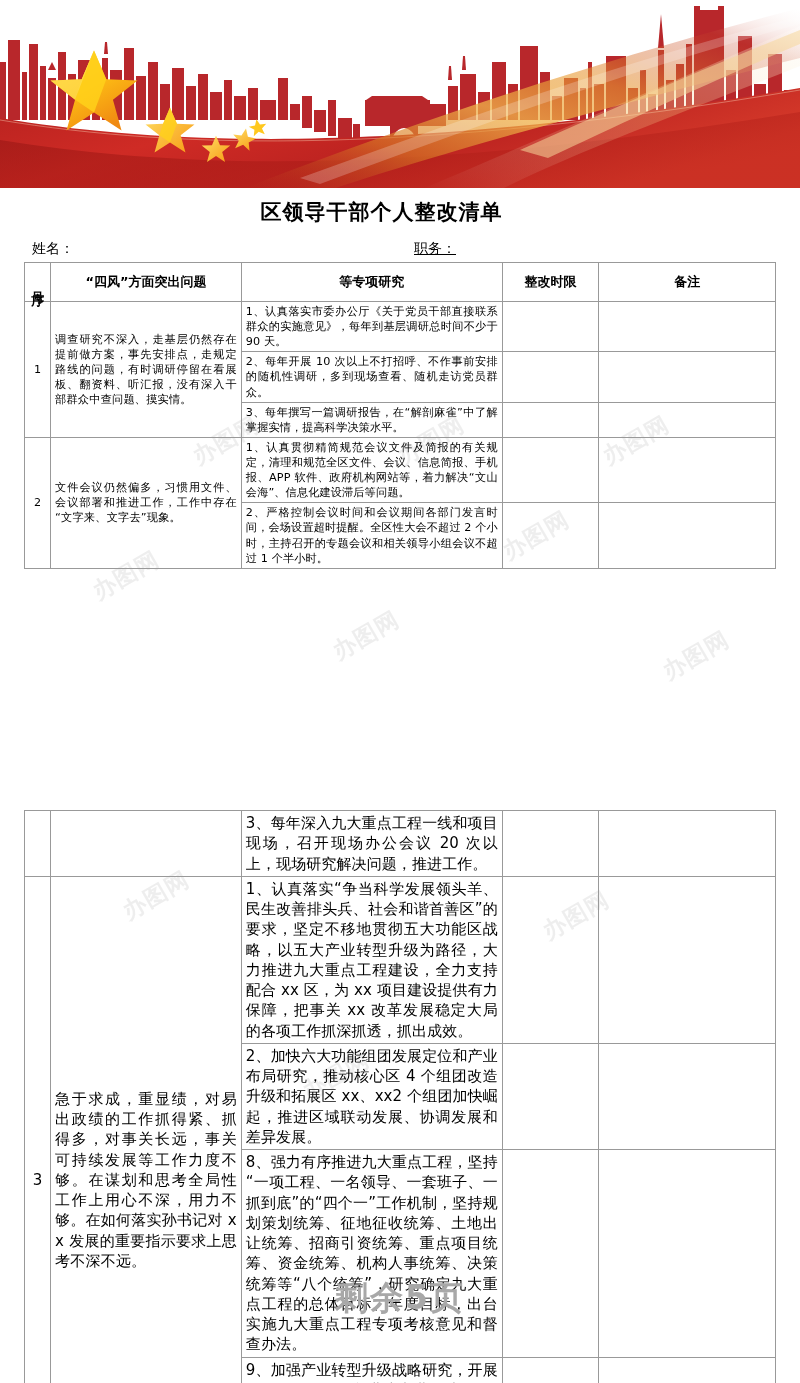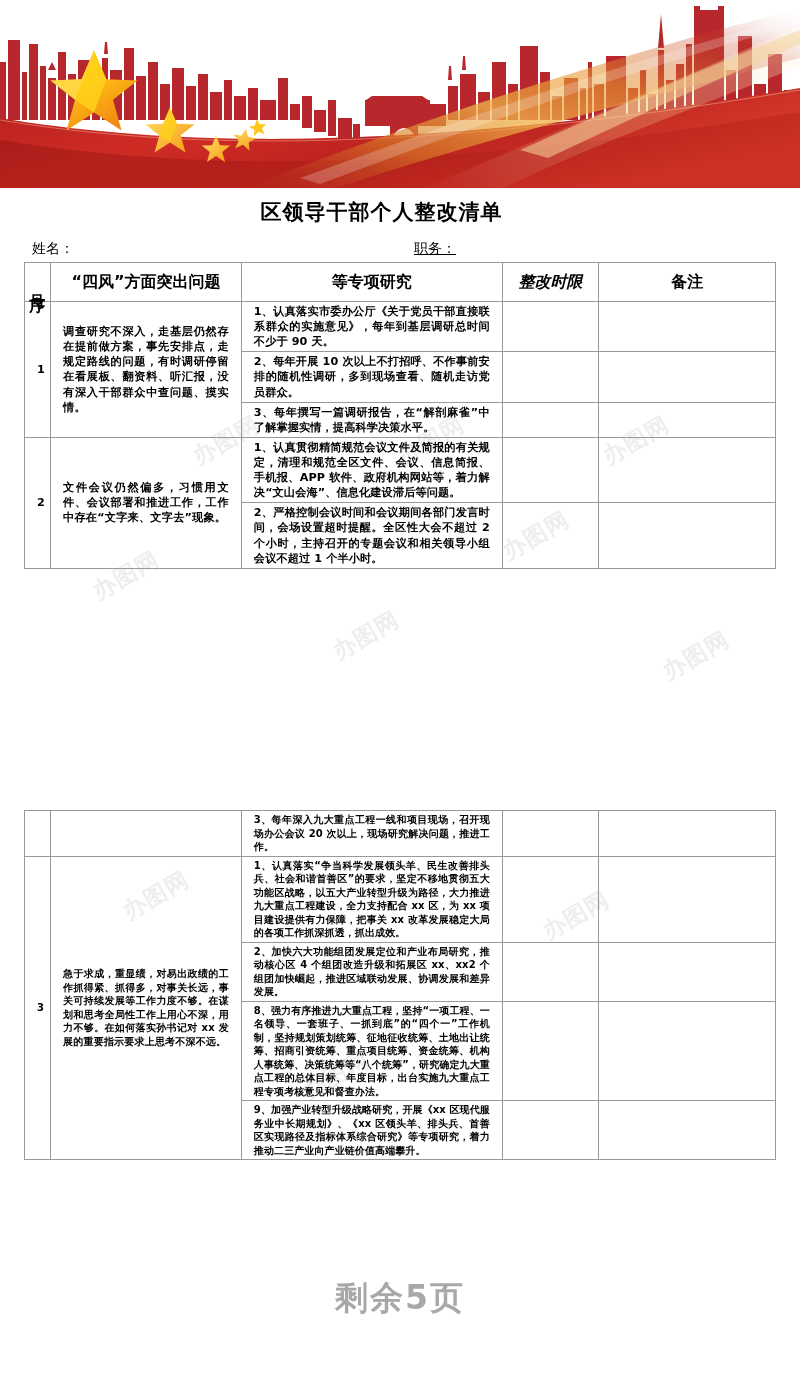--- a/index.html
+++ b/index.html
@@ -39,49 +39,48 @@
   .meta .name{position:absolute;left:8px;top:0;}
   .meta .post{position:absolute;left:390px;top:0;text-decoration:underline;}
 
   table.sheet{
     border-collapse:collapse;table-layout:fixed;
     margin:0 24px;width:752px;background:transparent;
   }
   table.sheet td,table.sheet th{
     border:1px solid #999;
     vertical-align:middle;
-    padding:2px 12px;
+    padding:2px 4px;
     font-size:11.2px;
     line-height:1.35;
     color:#000;
     font-family:"DejaVu Sans",sans-serif;
     background:transparent;
     word-break:break-all;
-    font-weight:bold;
   }
   table.sheet th{
-    text-align:center;font-weight:bold;font-size:16px;height:30px;padding:3px 4px;
+    text-align:center;font-weight:bold;font-size:13px;height:30px;padding:3px 4px;
   }
   .c-no{width:26px;}
   .c-prob{width:190px;}
   .c-meas{width:260px;}
-  .c-time{width:96px;font-style:italic;}
+  .c-time{width:96px;}
   .c-note{width:176px;}
 
   th.c-no{
     writing-mode:vertical-rl;text-orientation:upright;
     letter-spacing:-1px;line-height:1;padding:2px 0;
   }
   td.no-cell{text-align:center;font-family:"DejaVu Serif",serif;font-size:12px;}
   td.prob{text-align:justify;letter-spacing:.2px;padding:4px 6px;}
   td.meas{text-align:justify;letter-spacing:.1px;padding:4px 6px;}
   td.blank{background:transparent;}
 
   
-  .page2 table.sheet td{font-size:10px;}
+  .page2 table.sheet td{font-size:15px;}
 
   
   .footer{
     position:absolute;left:0;top:1258px;width:800px;height:80px;
     display:flex;align-items:center;justify-content:center;
     font-family:"DejaVu Sans",sans-serif;
     font-size:33px;font-weight:bold;color:#a8a8a8;letter-spacing:2px;flex-direction:column;
   }
   .footer .gap{display:inline-block;width:30px;}
 </style>

